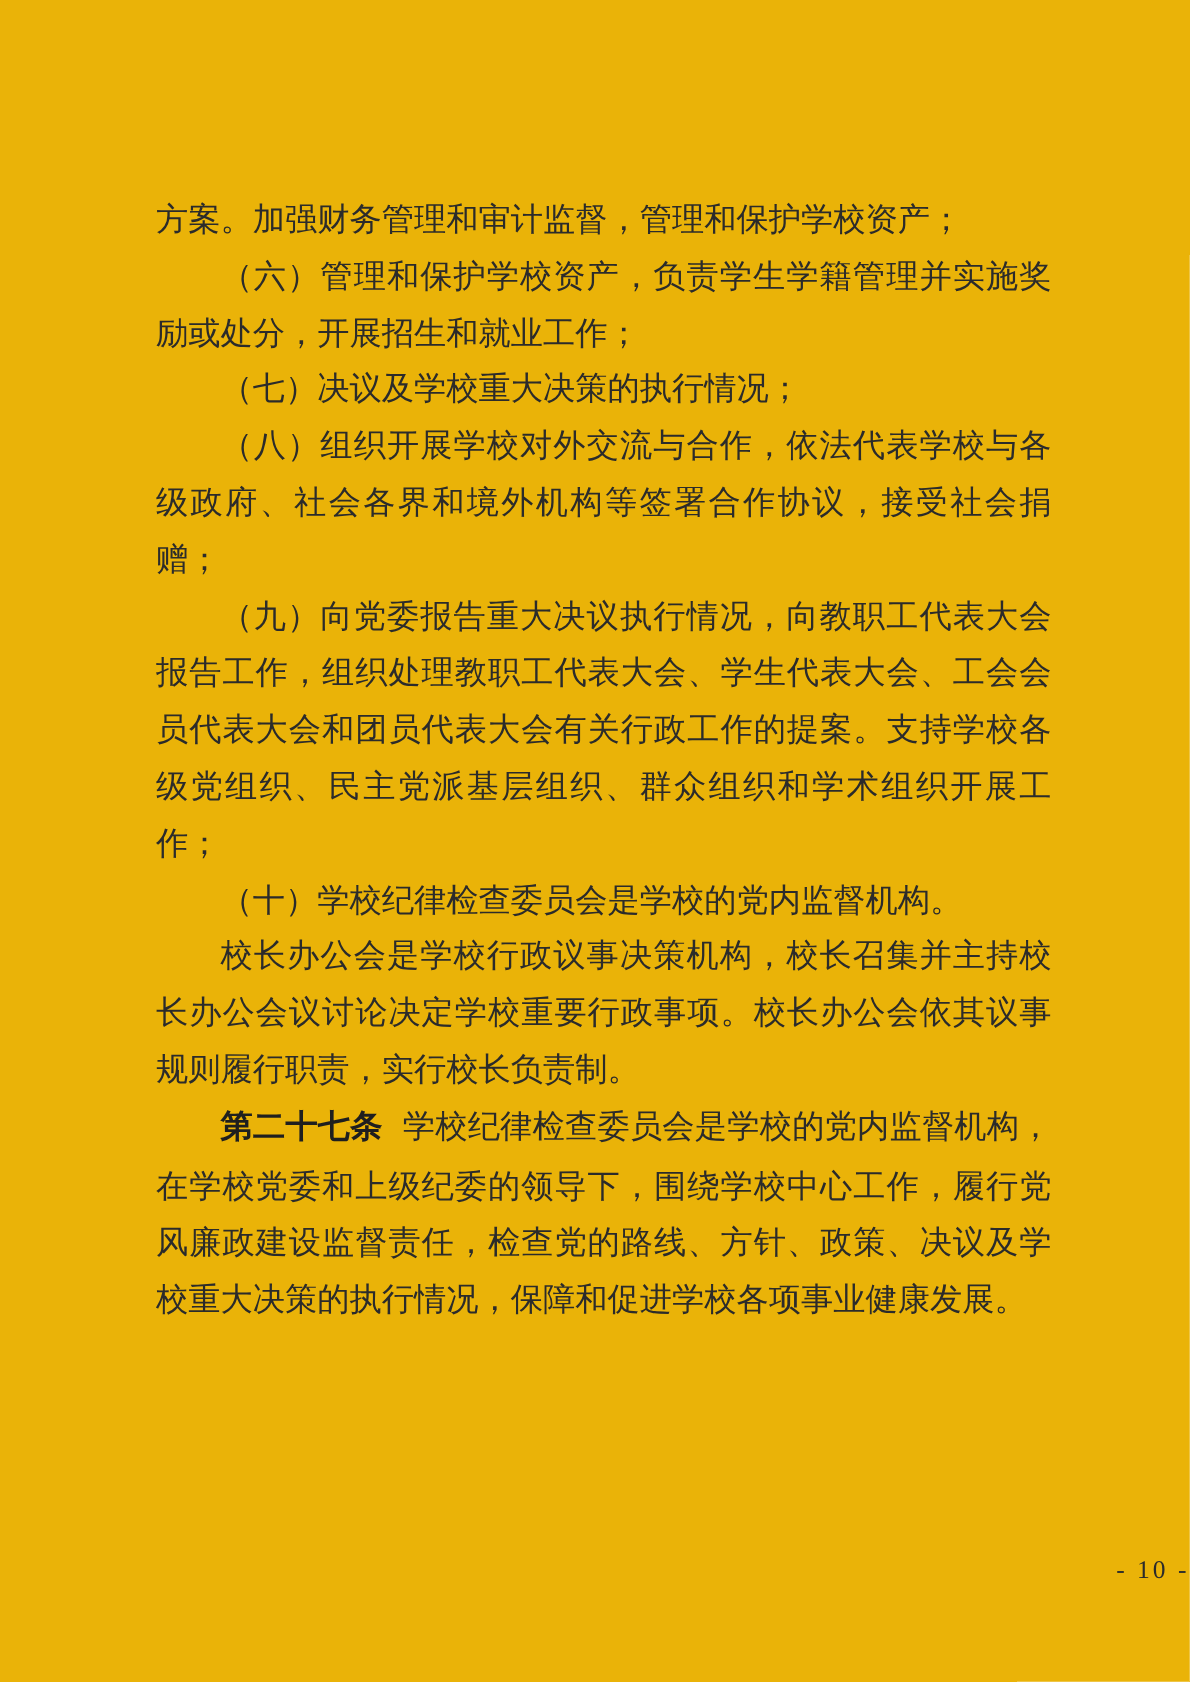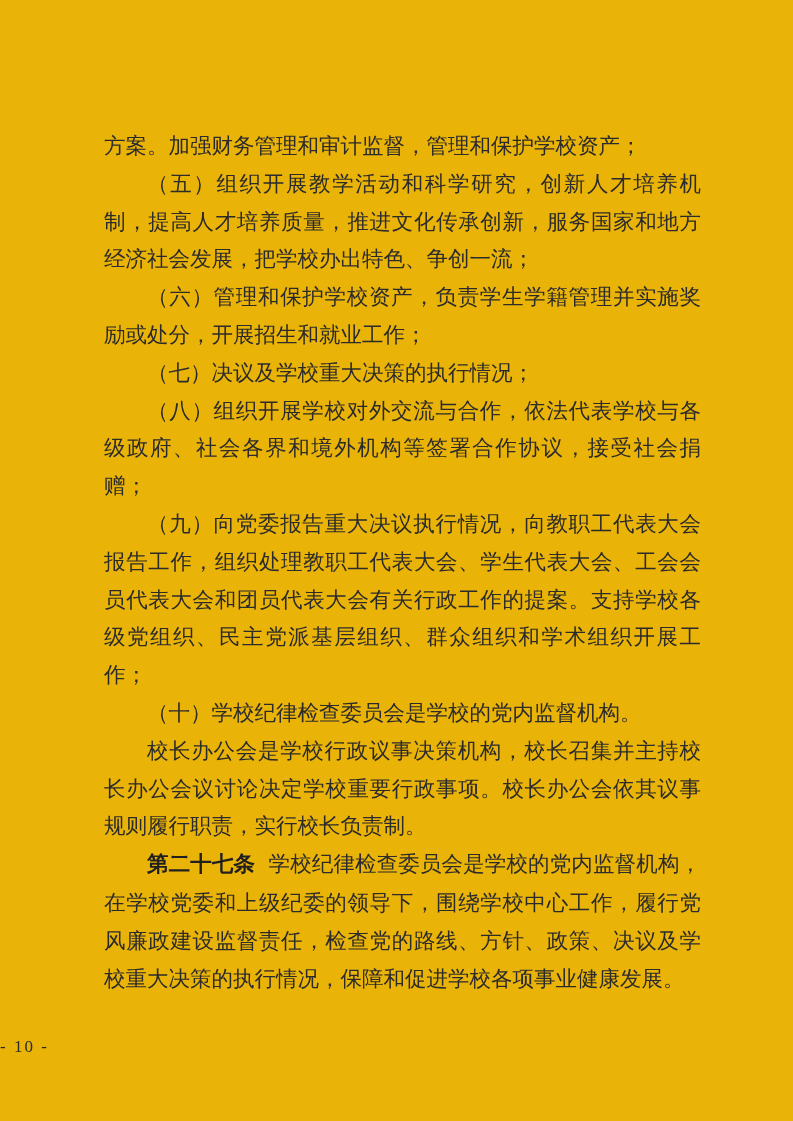--- a/index.html
+++ b/index.html
@@ -46,35 +46,34 @@
   }
   .term:empty {
     display: none;
     margin: 0;
   }
   .footer {
     position: absolute;
     top: 1037px;
     left: 0;
     width: 100%;
-    text-align: left;
+    text-align: right;
     color: #2b2b2b;
     font-size: 17px;
     letter-spacing: 2px;
   }
 </style>
 </head>
 <body>
 
 <div class="page">
   <div class="content">
 
     <p class="para noindent"><span>方案。加强财务管理和审计监督，管理和保护学校资产；</span></p>
 
-    <p class="para"><span>（五）组织开展教学活动和科学研究，创新人才培养机制，提高人才培养质量，推进文化传承创新，服务国家和地方经济社会发展，把学校办出特色、争创一流；</span></p>
 
     <p class="para"><span>（六）管理和保护学校资产，负责学生学籍管理并实施奖励或处分，开展招生和就业工作；</span></p>
 
     <p class="para"><span>（七）决议及学校重大决策的执行情况；</span></p>
 
     <p class="para"><span>（八）组织开展学校对外交流与合作，依法代表学校与各级政府、社会各界和境外机构等签署合作协议，接受社会捐赠；</span></p>
 
     <p class="para"><span>（九）向党委报告重大决议执行情况，向教职工代表大会报告工作，组织处理教职工代表大会、学生代表大会、工会会员代表大会和团员代表大会有关行政工作的提案。支持学校各级党组织、民主党派基层组织、群众组织和学术组织开展工作；</span></p>
 
     <p class="para"><span>（十）学校纪律检查委员会是学校的党内监督机构。</span></p>

